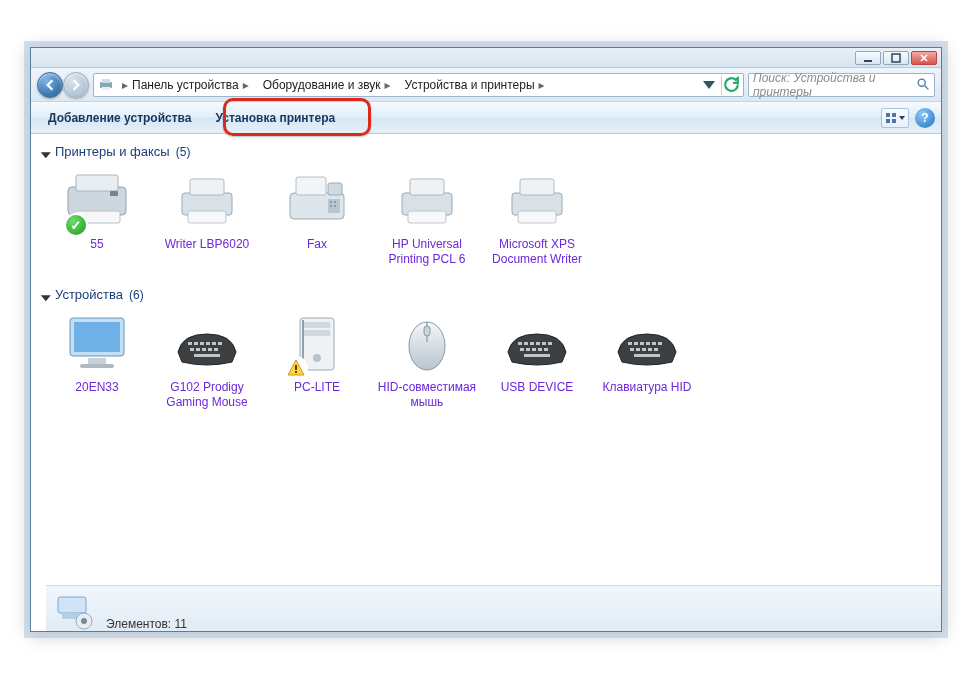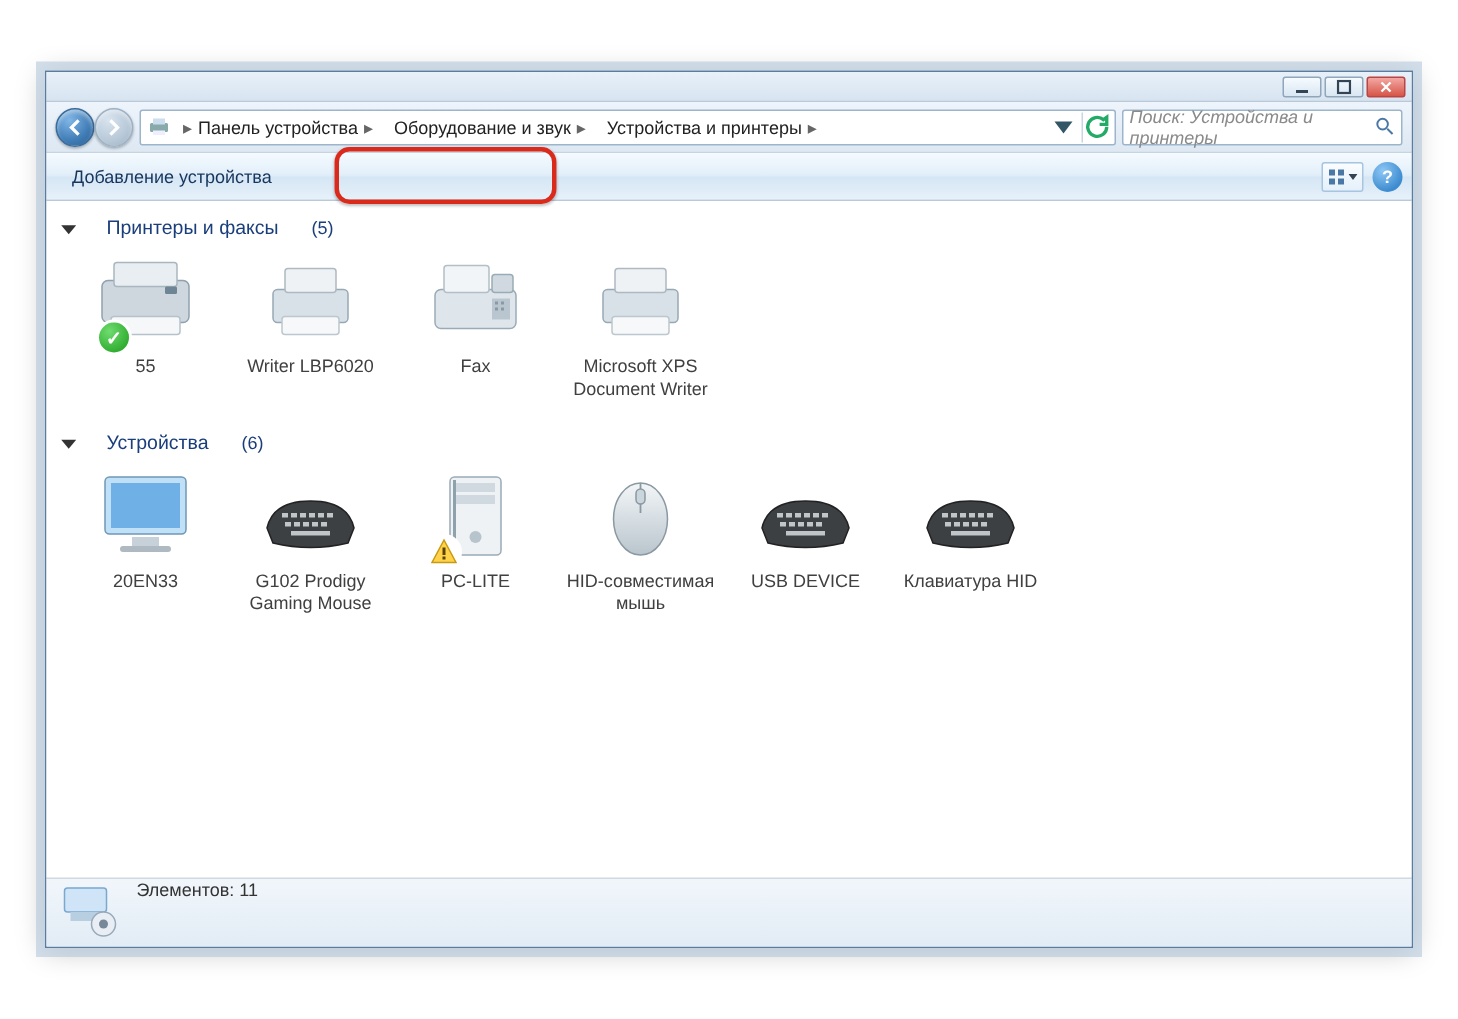--- a/index.html
+++ b/index.html
@@ -20,43 +20,43 @@
   .addricon { width:16px; height:16px; display:flex; align-items:center; justify-content:center; color:#555; }
   .crumb { padding: 2px 6px; color:#222; white-space:nowrap; display:flex; align-items:center; gap:4px; }
   .crumb .arr { color:#666; }
   .addrbar .spacer { flex:1; }
   .addrmini { width:20px; height:20px; display:flex; align-items:center; justify-content:center; color:#356; }
   .refreshbtn { border-left:1px solid #c8d6e3; }
   .searchbox { width: 187px; height:24px; background:#fff; border:1px solid #9db5cb; border-radius:2px; display:flex; align-items:center; padding: 0 4px; color:#999; }
   .searchbox .sicon { width:16px; height:16px; margin-left:auto; color:#4a78a6; }
   
   .toolbar { height: 32px; background: linear-gradient(#f5fbff,#e1eef9 48%,#d5e6f4 52%,#e6f1fa); border-bottom:1px solid #b7c9da; display:flex; align-items:center; padding: 0 6px; position:relative; }
-  .tbitem { padding: 4px 10px; color:#17365d; border:1px solid transparent; border-radius:2px; }
+  .tbitem { padding: 4px 10px; color:#17365d; border:1px solid transparent; border-radius:2px;font-weight:bold; }
   .highlight-box { border:3px solid #d92a1c; border-radius:10px; padding:2px 0; position:absolute; left:192px; top:-4px; height:38px; width:148px; pointer-events:none; box-shadow:0 1px 2px rgba(0,0,0,.25); }
   .toolbar .right { margin-left:auto; display:flex; gap:6px; align-items:center; }
   .viewbtn { width:28px; height:20px; border:1px solid #a8c5e0; border-radius:2px; background:linear-gradient(#fafdff,#e4f0fa); display:flex; align-items:center; justify-content:center; gap:2px; }
   .helpbtn { width:20px; height:20px; border-radius:50%; background:radial-gradient(circle at 35% 30%,#8ec7f5,#3e8cd0 70%); color:#fff; display:flex; align-items:center; justify-content:center; font-weight:bold; }
   
   .content { flex:1; overflow:auto; padding: 4px 12px; background:#fff; }
-  .grouphdr { display:flex; align-items:center; gap:22px; color:#1a3e7b; padding:6px 0 2px; }
+  .grouphdr { display:flex; align-items:flex-end; gap:6px; color:#1a3e7b; padding:6px 0 2px; }
   .grouphdr .tri { width:0; height:0; border-top:5px solid transparent; border-bottom:5px solid transparent; border-left:6px solid #555; transform:rotate(45deg); transform-origin:30% 60%; }
   .grouphdr .tri.open { border-left-color:#333; transform:rotate(90deg) translate(-1px,0); }
   .gname { font-size:13px; }
   .gcount { color:#1a3e7b; }
   .items { display:flex; flex-wrap:wrap; gap: 8px 10px; padding: 6px 4px 14px; }
   .item { width: 100px; text-align:center; }
   .item .icon { width:74px; height:66px; margin:0 auto 4px; display:flex; align-items:center; justify-content:center; position:relative; }
-  .item .label { color:#404040; line-height:1.25; word-wrap:break-word; }
+  .item .label { color:#6d28d9; line-height:1.25; word-wrap:break-word; }
   .overlay-ok, .overlay-warn { position:absolute; width:20px; height:20px; bottom:-2px; left:6px; border-radius:50%; display:flex; align-items:center; justify-content:center; font-weight:bold; color:#fff; box-shadow:0 0 0 2px #fff; }
   .overlay-ok { background: radial-gradient(circle at 35% 30%, #6fdc6f,#1a9c1a); }
   .overlay-ok::after{ content:"✓"; font-size:13px; }
   .overlay-warn { background:#fff; }
   .overlay-warn svg { width:20px; height:20px; }
   
-  .statusbar { height:46px; border-top:1px solid #cfd9e3; background: linear-gradient(#f1f6fb,#e2ecf5); display:flex; align-items:flex-start; padding:0 8px; gap:10px; }
+  .statusbar { height:46px; border-top:1px solid #cfd9e3; background: linear-gradient(#f1f6fb,#e2ecf5); display:flex; align-items:flex-end; padding:0 8px; gap:10px;margin-left:15px; }
   .statusbar .bigicon { width:42px; height:40px; }
   .statusbar .txt { color:#333; }
   
   .icon svg { width: 70px; height: 62px; }
 </style>
 </head>
 <body>
 
 <div class="window">
 
@@ -128,20 +128,21 @@
       <span style="font-style:italic;color:#8a8a8a">Поиск: Устройства и принтеры</span>
       <span class="sicon"><svg viewBox="0 0 16 16">
             <circle cx="6.5" cy="6.5" r="4" fill="none" stroke="#4a78a6" stroke-width="1.5"></circle>
             <path d="M10 10 L14 14" stroke="#4a78a6" stroke-width="1.5"></path>
           </svg></span>
     </div>
   </div>
 
   <div class="toolbar">
     <div class="tbitem"><span>Добавление устройства</span></div>
+    <div class="tbitem" style="margin-left:2px"><span>Установка принтера</span></div>
     <div class="highlight-box"></div>
     <div class="right">
       <div class="viewbtn">
           <svg width="12" height="12" viewBox="0 0 12 12">
             <rect x="1" y="1" width="4" height="4" fill="#4a78a6"></rect>
             <rect x="7" y="1" width="4" height="4" fill="#4a78a6"></rect>
             <rect x="1" y="7" width="4" height="4" fill="#4a78a6"></rect>
             <rect x="7" y="7" width="4" height="4" fill="#4a78a6"></rect>
           </svg>
           <svg width="6" height="6" viewBox="0 0 6 6">
@@ -191,20 +192,30 @@
               <rect x="46" y="30" width="12" height="14" fill="#b9c6cf"></rect>
               <g fill="#8a99a3">
                 <rect x="48" y="32" width="2" height="2"></rect>
                 <rect x="52" y="32" width="2" height="2"></rect>
                 <rect x="48" y="36" width="2" height="2"></rect>
                 <rect x="52" y="36" width="2" height="2"></rect>
               </g>
             </svg>
           </div>
           <div class="label">Fax</div>
+        </div>
+        <div class="item">
+          <div class="icon">
+            <svg viewBox="0 0 70 62">
+              <rect x="10" y="24" width="50" height="22" rx="3" fill="#d8e1e7" stroke="#97a9b4"></rect>
+              <rect x="18" y="10" width="34" height="16" rx="2" fill="#eef2f5" stroke="#aeb9c1"></rect>
+              <rect x="16" y="42" width="38" height="12" rx="2" fill="#f6f8fa" stroke="#bcc7ce"></rect>
+            </svg>
+          </div>
+          <div class="label">HP Universal Printing PCL 6</div>
         </div>
         <div class="item">
           <div class="icon">
             <svg viewBox="0 0 70 62">
               <rect x="10" y="24" width="50" height="22" rx="3" fill="#d8e1e7" stroke="#97a9b4"></rect>
               <rect x="18" y="10" width="34" height="16" rx="2" fill="#eef2f5" stroke="#aeb9c1"></rect>
               <rect x="16" y="42" width="38" height="12" rx="2" fill="#f6f8fa" stroke="#bcc7ce"></rect>
             </svg>
           </div>
           <div class="label">Microsoft XPS Document Writer</div>

